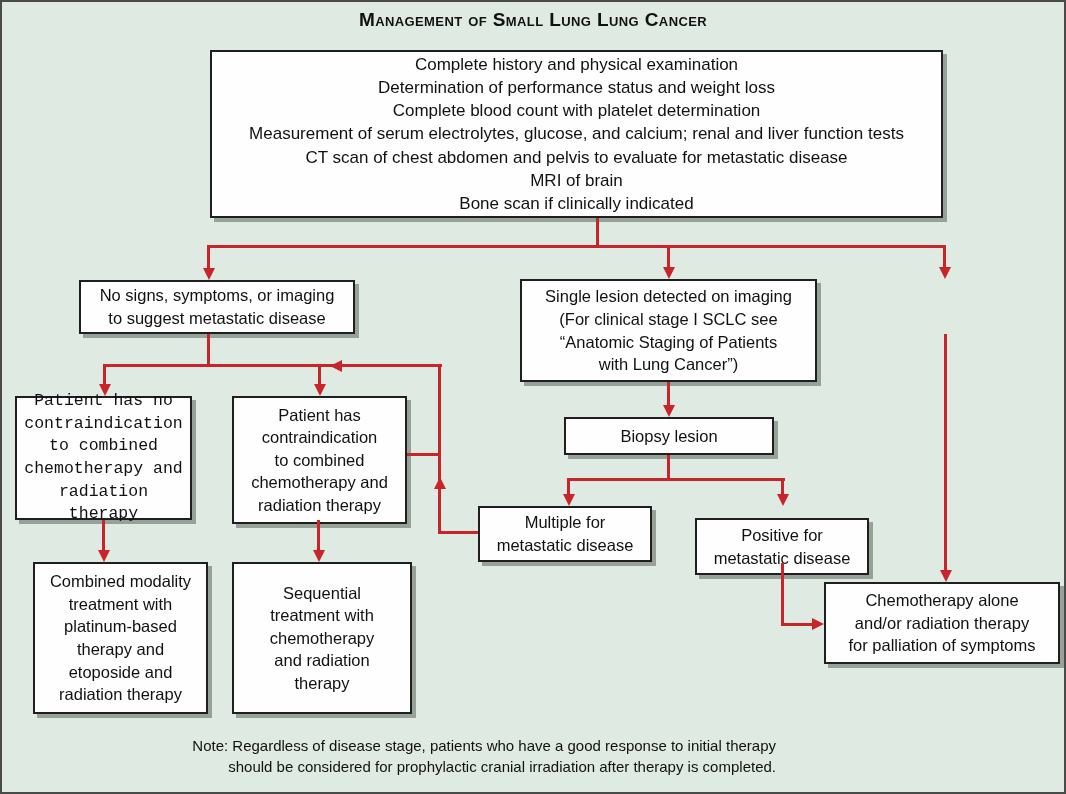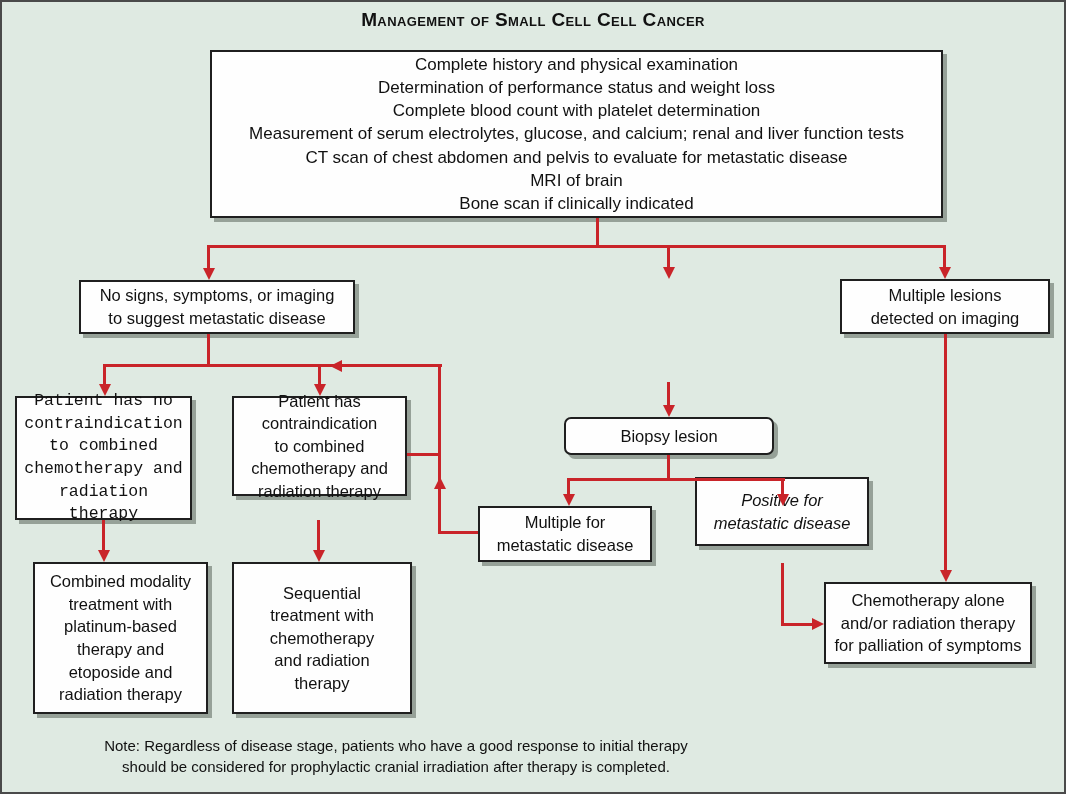--- a/index.html
+++ b/index.html
@@ -25,79 +25,81 @@
   .vl,.hl{position:absolute;background:var(--arrow);}
   .vl{width:3px;}
   .hl{height:3px;}
   .ah{position:absolute;width:0;height:0;}
   .ah-down{border-left:6px solid transparent;border-right:6px solid transparent;border-top:12px solid var(--arrow);}
   .ah-up{border-left:6px solid transparent;border-right:6px solid transparent;border-bottom:12px solid var(--arrow);}
   .ah-left{border-top:6px solid transparent;border-bottom:6px solid transparent;border-right:12px solid var(--arrow);}
   .ah-right{border-top:6px solid transparent;border-bottom:6px solid transparent;border-left:12px solid var(--arrow);}
   .note{
     position:absolute;left:14px;top:733px;width:760px;
-    font-size:15px;line-height:1.42;color:var(--ink);white-space:pre-line;text-align:center;
+    font-size:15px;line-height:1.42;color:var(--ink);white-space:pre-line;text-align:right;
   }
 </style>
 </head>
 <body>
 
 <div id="canvas">
 
-  <div class="title">Management of Small Cell Cell Cancer</div>
+  <div class="title">Management of Small Lung Lung Cancer</div>
 
   <div class="node" style="left:208px;top:48px;width:733px;height:168px;font-size:17px;">Complete history and physical examination
 Determination of performance status and weight loss
 Complete blood count with platelet determination
 Measurement of serum electrolytes, glucose, and calcium; renal and liver function tests
 CT scan of chest abdomen and pelvis to evaluate for metastatic disease
 MRI of brain
 Bone scan if clinically indicated</div>
 
   <div class="node" style="left:69px;top:278px;width:276px;height:54px;margin-left:8px;">No signs, symptoms, or imaging
 to suggest metastatic disease</div>
 
+  <div class="node" style="left:518px;top:277px;width:297px;height:103px;">Single lesion detected on imaging
+(For clinical stage I SCLC see
+“Anatomic Staging of Patients
+with Lung Cancer”)</div>
 
-  <div class="node" style="left:838px;top:277px;width:210px;height:55px;">Multiple lesions
-detected on imaging</div>
 
   <div class="node" style="left:13px;top:394px;width:177px;height:124px;font-family:Liberation Mono, monospace;">Patient has no
 contraindication
 to combined
 chemotherapy and
 radiation therapy</div>
 
-  <div class="node" style="left:230px;top:394px;width:175px;height:100px;">Patient has
+  <div class="node" style="left:230px;top:394px;width:175px;height:128px;">Patient has
 contraindication
 to combined
 chemotherapy and
 radiation therapy</div>
 
-  <div class="node" style="left:562px;top:415px;width:210px;height:38px;border-radius:7px;">Biopsy lesion</div>
+  <div class="node" style="left:562px;top:415px;width:210px;height:38px;">Biopsy lesion</div>
 
   <div class="node" style="left:476px;top:504px;width:174px;height:56px;">Multiple for
 metastatic disease</div>
 
-  <div class="node" style="left:693px;top:475px;width:174px;height:69px;font-style:italic;">Positive for
+  <div class="node" style="left:693px;top:516px;width:174px;height:57px;">Positive for
 metastatic disease</div>
 
   <div class="node" style="left:15px;top:560px;width:175px;height:152px;margin-left:16px;">Combined modality
 treatment with
 platinum-based
 therapy and
 etoposide and
 radiation therapy</div>
 
   <div class="node" style="left:230px;top:560px;width:180px;height:152px;">Sequential
 treatment with
 chemotherapy
 and radiation
 therapy</div>
 
-  <div class="node" style="left:822px;top:580px;width:208px;height:82px;">Chemotherapy alone
+  <div class="node" style="left:822px;top:580px;width:236px;height:82px;">Chemotherapy alone
 and/or radiation therapy
 for palliation of symptoms</div>
 
   <div class="vl" style="left:594px;top:216px;height:30px;"></div>
   <div class="hl" style="left:205px;top:243px;width:739px;"></div>
   <div class="vl" style="left:205px;top:243px;height:24px;"></div>
   <div class="ah ah-down" style="left:201px;top:266px;"></div>
   <div class="vl" style="left:665px;top:243px;height:23px;"></div>
   <div class="ah ah-down" style="left:661px;top:265px;"></div>
   <div class="vl" style="left:941px;top:243px;height:23px;"></div>

